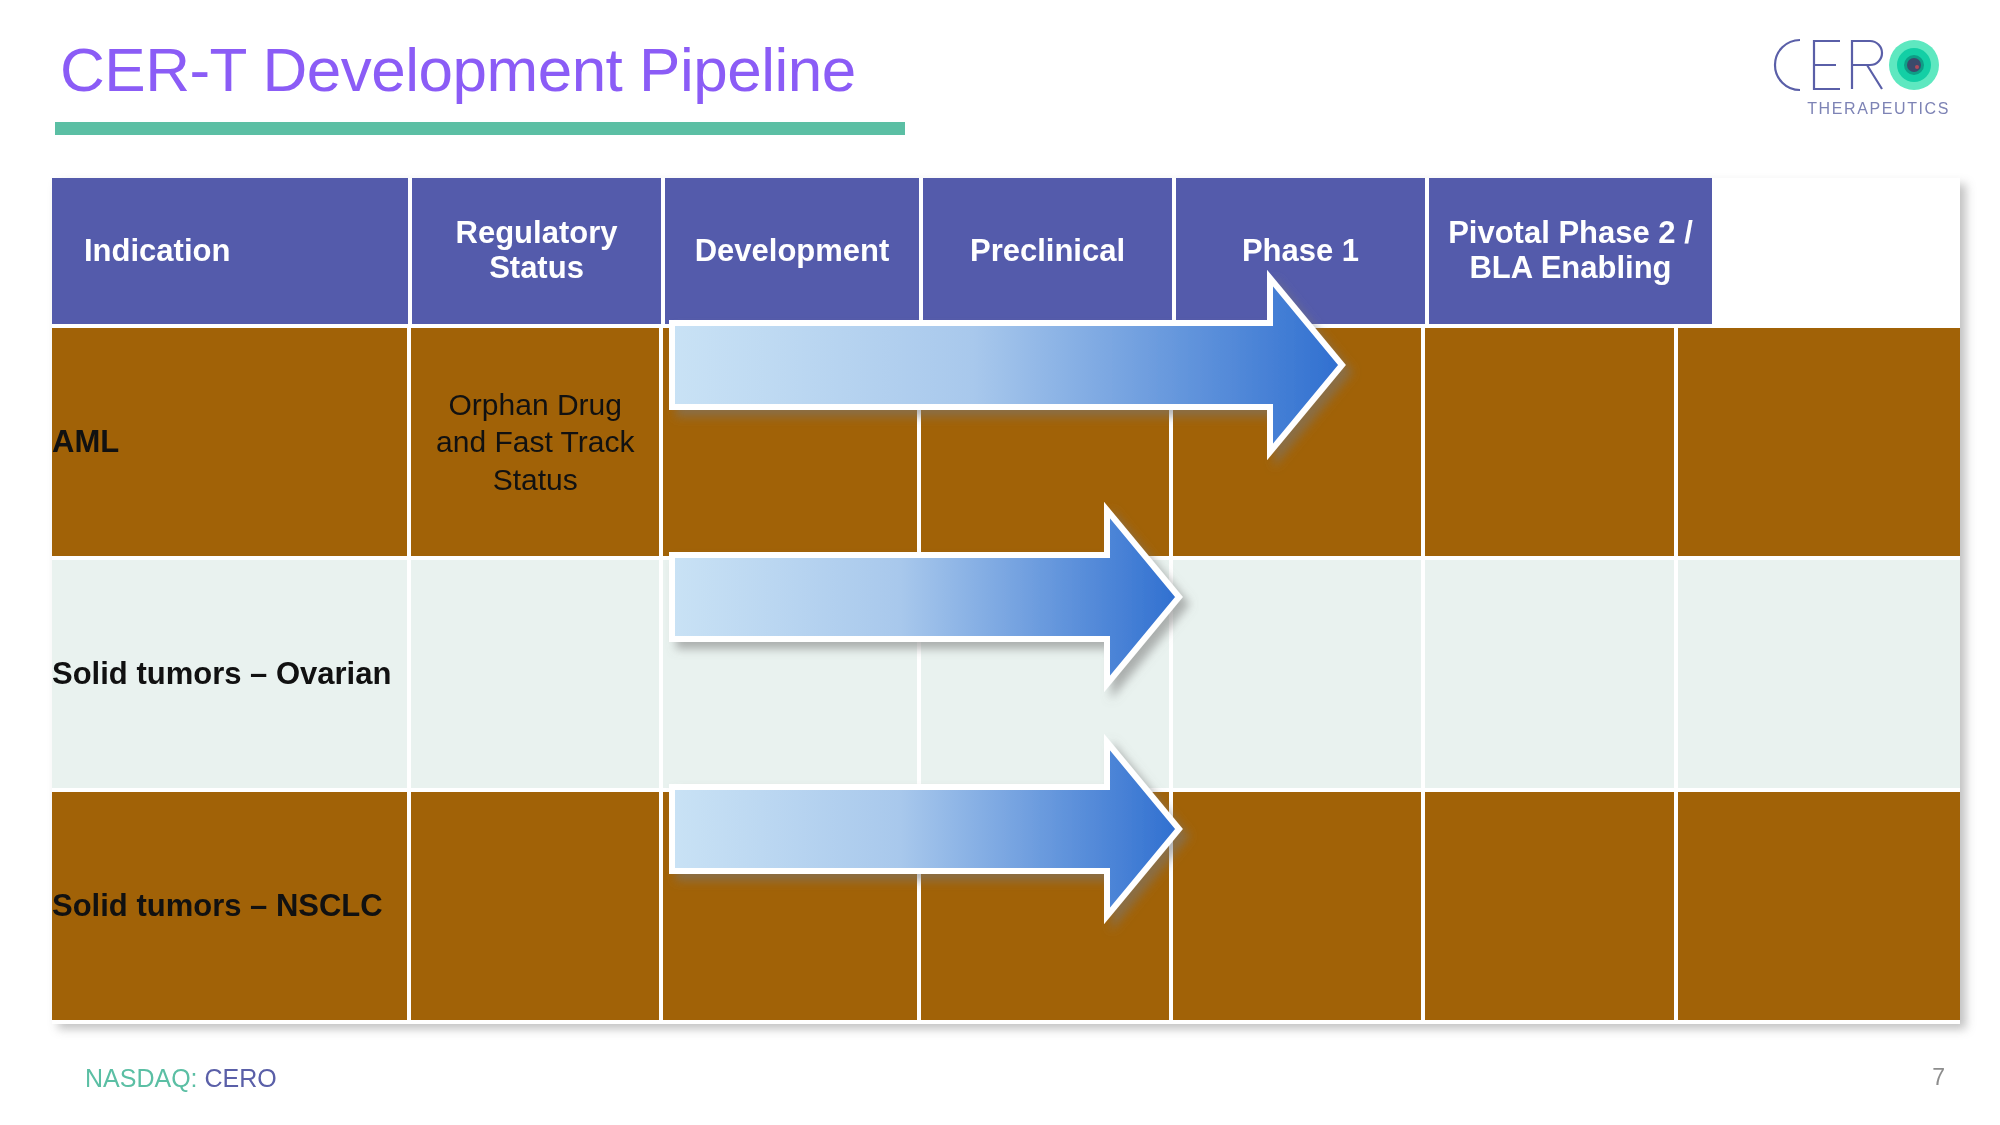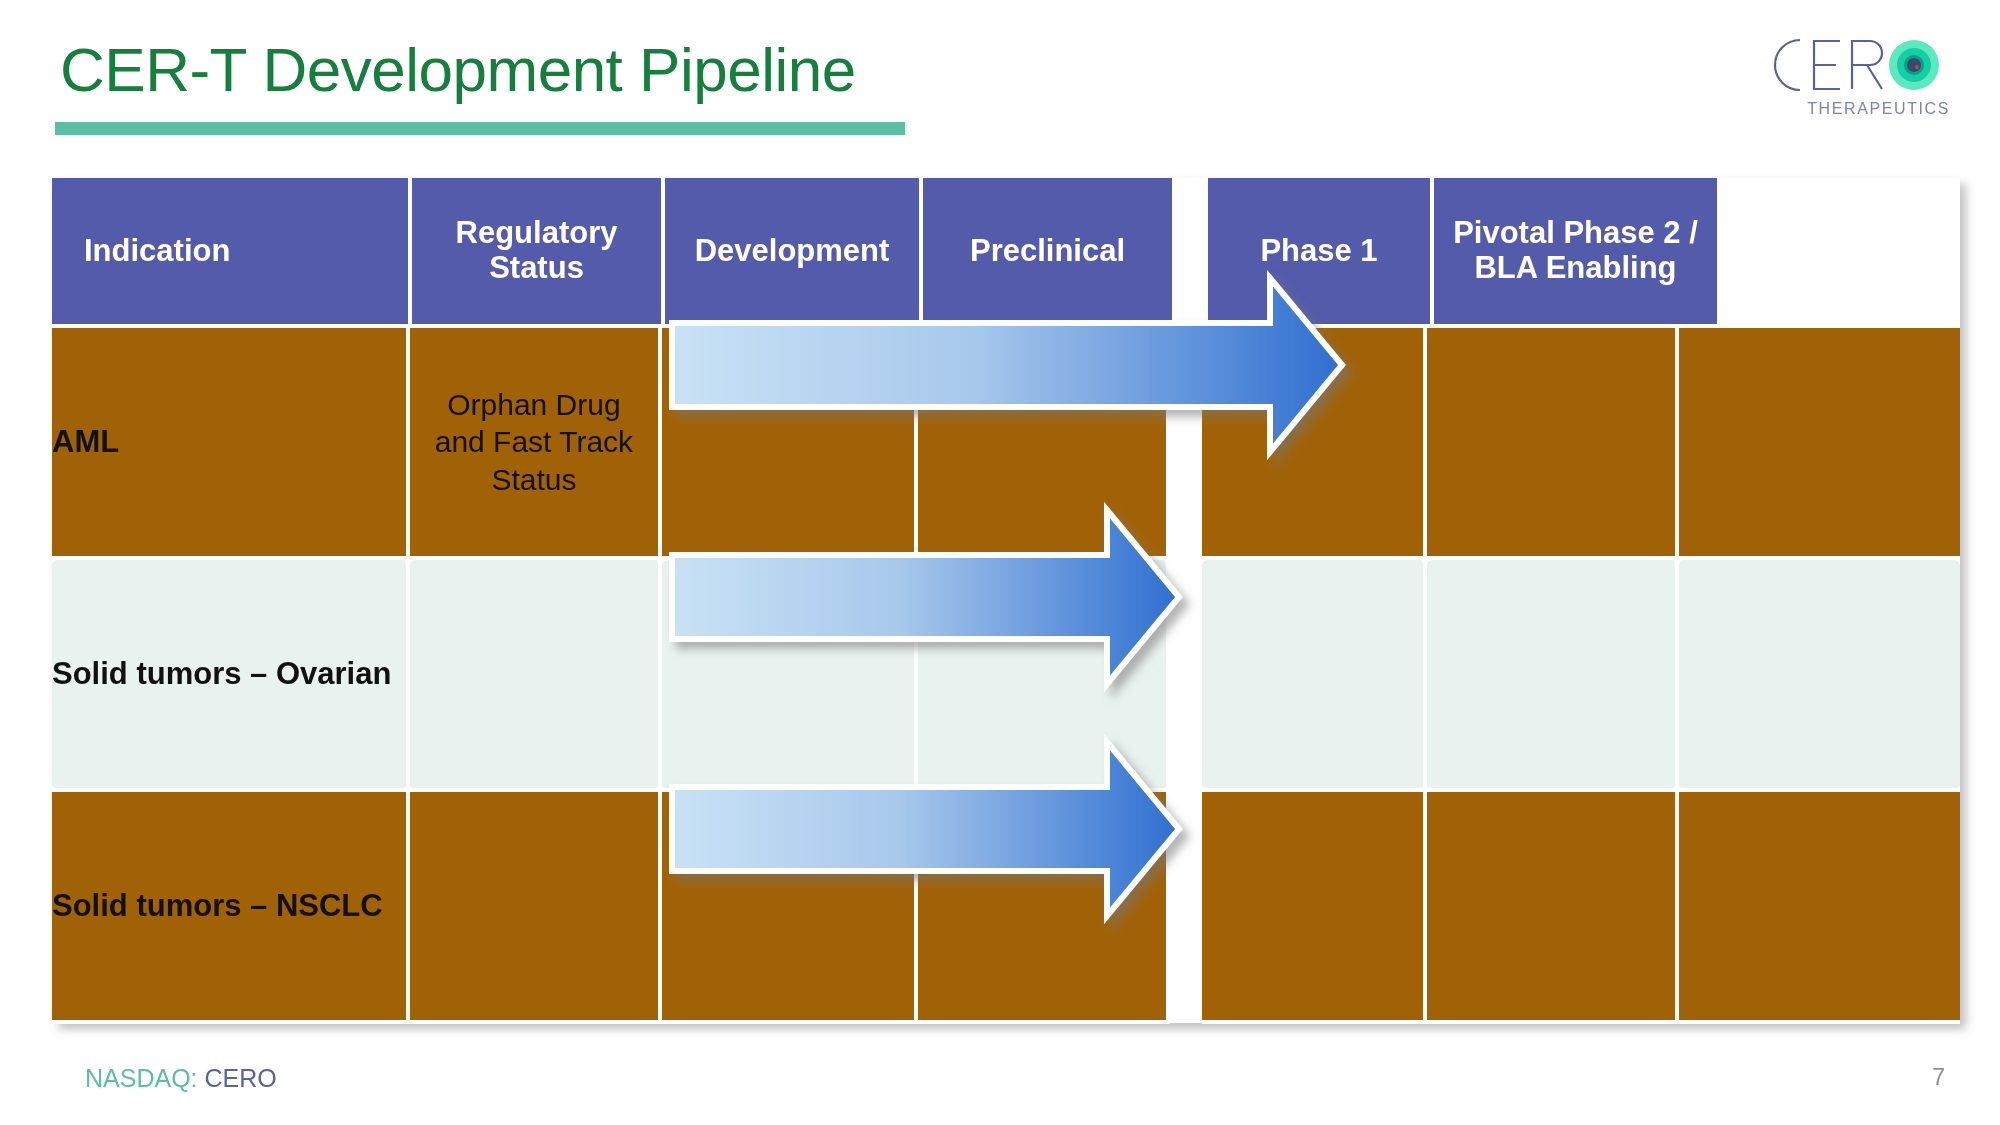--- a/index.html
+++ b/index.html
@@ -15,21 +15,21 @@
     position: relative;
   }
 
   
   #slide-title {
     position: absolute;
     left: 60px;
     top: 34px;
     font-size: 62px;
     font-weight: 400;
-    color: #15803d;
+    color: #8b5cf6;
     letter-spacing: -0.5px;
     white-space: nowrap;
   }
   #title-underline {
     position: absolute;
     left: 55px;
     top: 122px;
     width: 850px;
     height: 13px;
     background: #5bbfa4;
@@ -68,21 +68,21 @@
     align-items: center;
     position: relative;
   }
   .tcell:last-child { border-right: none; }
 
   
   .c0 { width: 360px; }
   .c1 { width: 253px; }
   .c2 { width: 258px; }
   .c3 { width: 253px; }
-  .c4 { width: 226px; margin-left: 32px; }
+  .c4 { width: 253px; }
   .c5 { width: 253px; }
   .c6 { width: 283px; }
 
   
   #table-header .tcell {
     background: #545bab;
     color: #ffffff;
     font-weight: bold;
     font-size: 31px;
     height: 150px;
@@ -94,21 +94,21 @@
   #table-header .tcell.left-align {
     justify-content: flex-start;
     text-align: left;
     padding-left: 32px;
   }
 
   
   .body-row { height: 232px; }
   .body-row:last-child .tcell { border-bottom: none; }
   .row-dark .tcell { background: #a16207; }
-  .row-light .tcell { background: #e9f2ef; border-radius: 6px; }
+  .row-light .tcell { background: #e9f2ef; }
 
   .indication-label {
     font-size: 31px;
     font-weight: bold;
     color: #111111;
     white-space: nowrap;
   }
   .reg-status {
     font-size: 30px;
     font-weight: 400;

